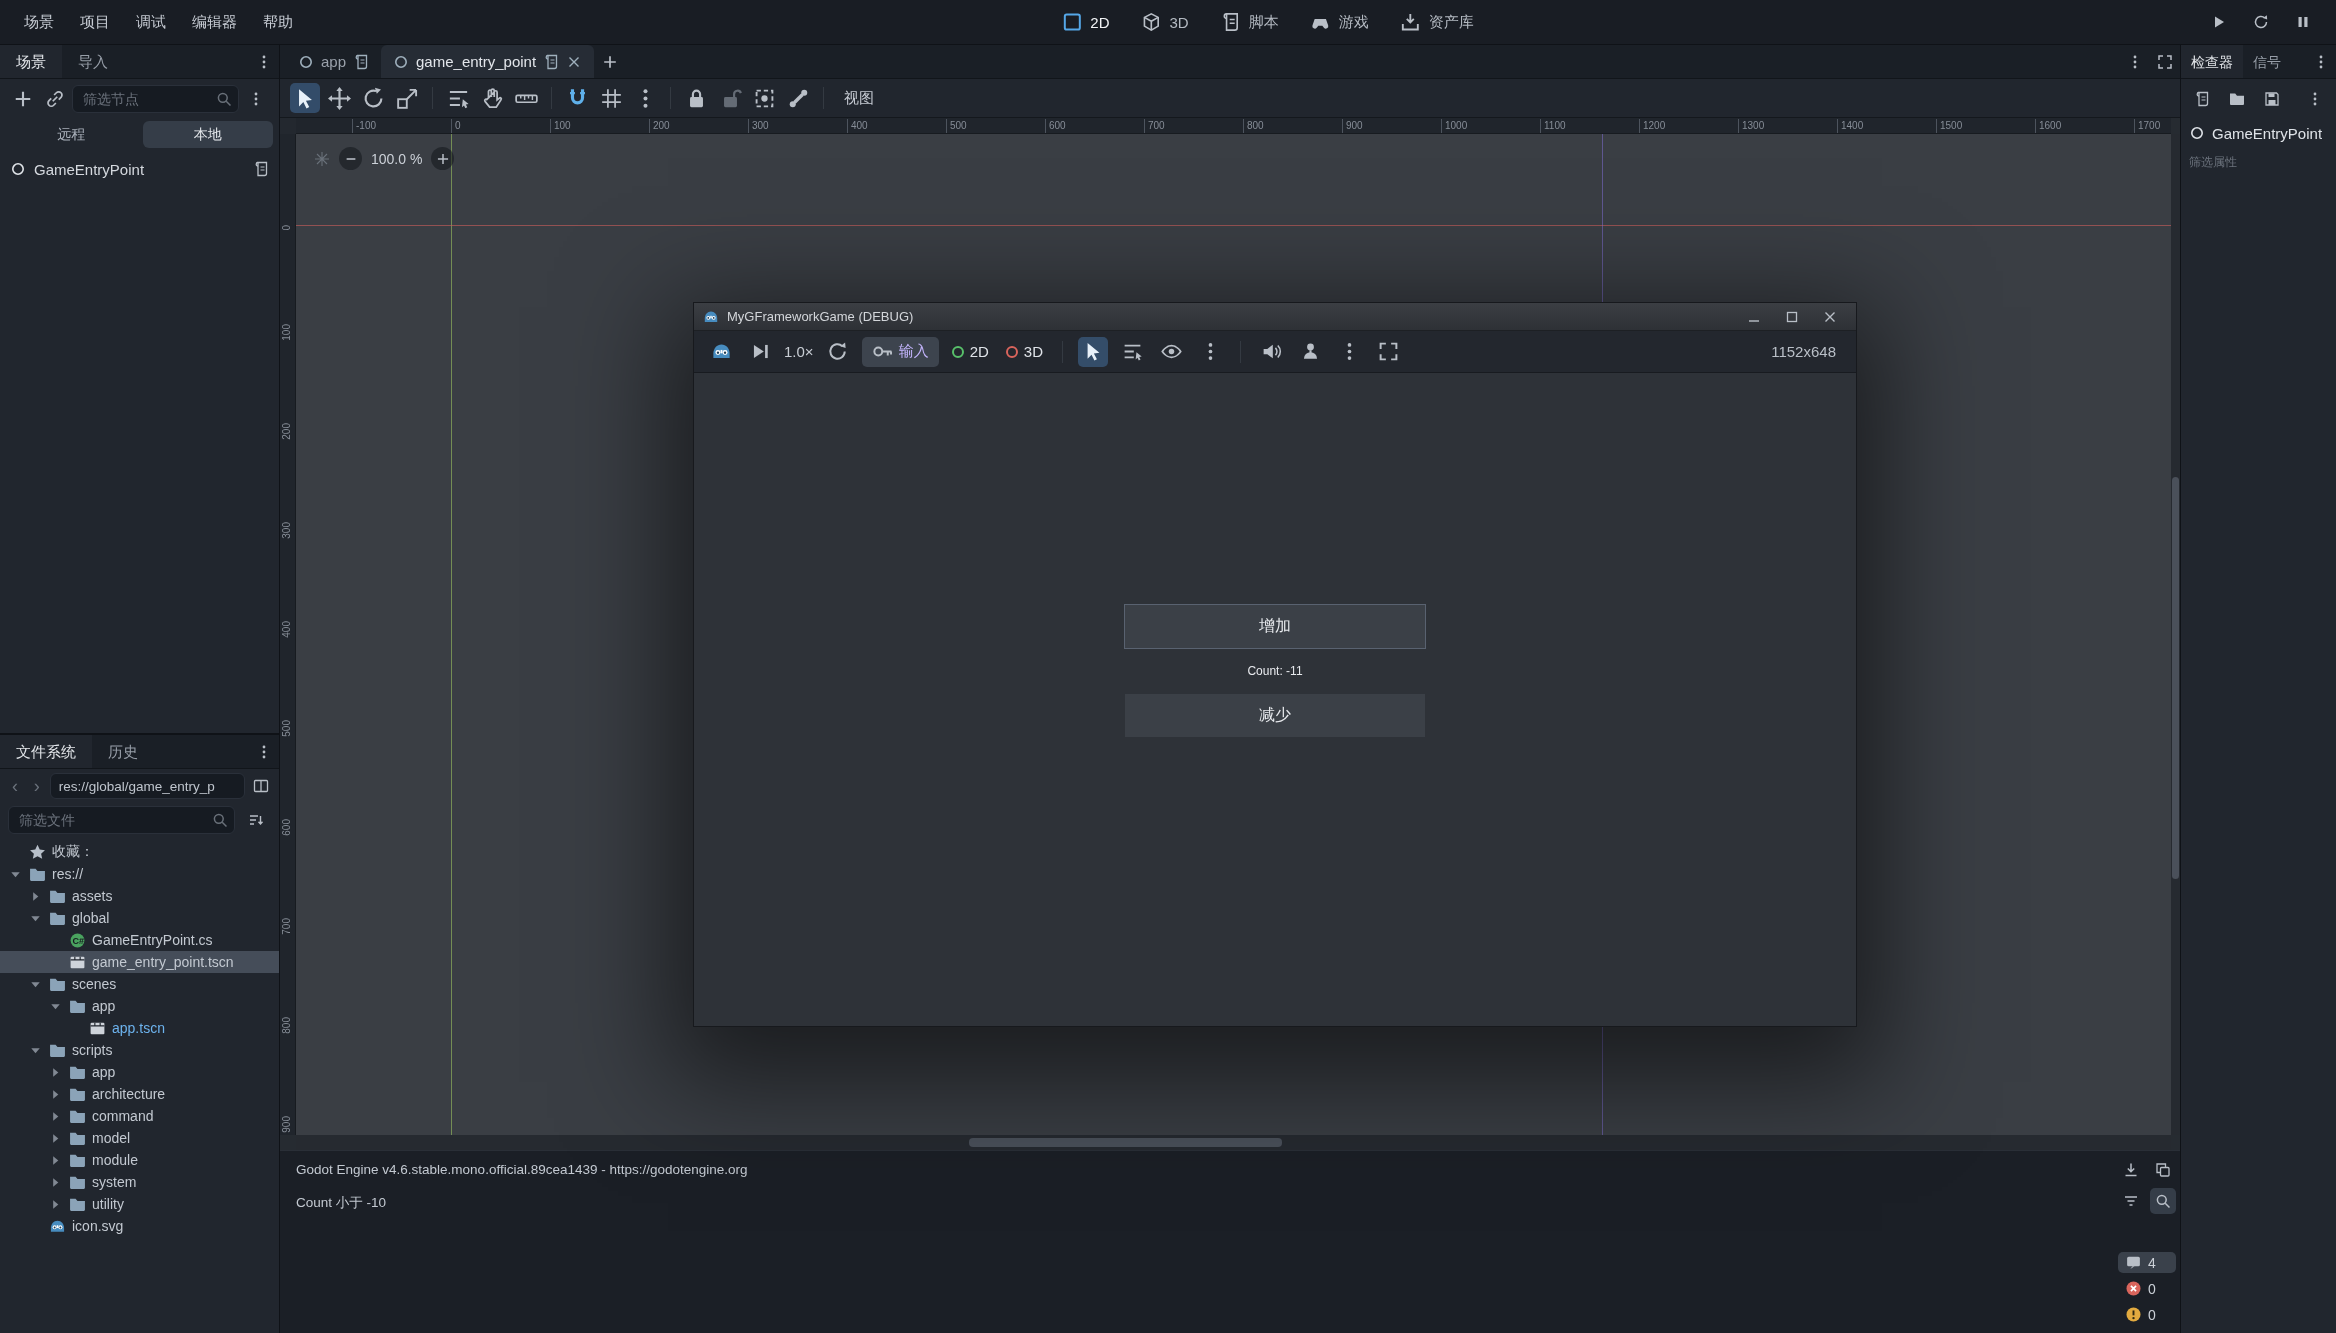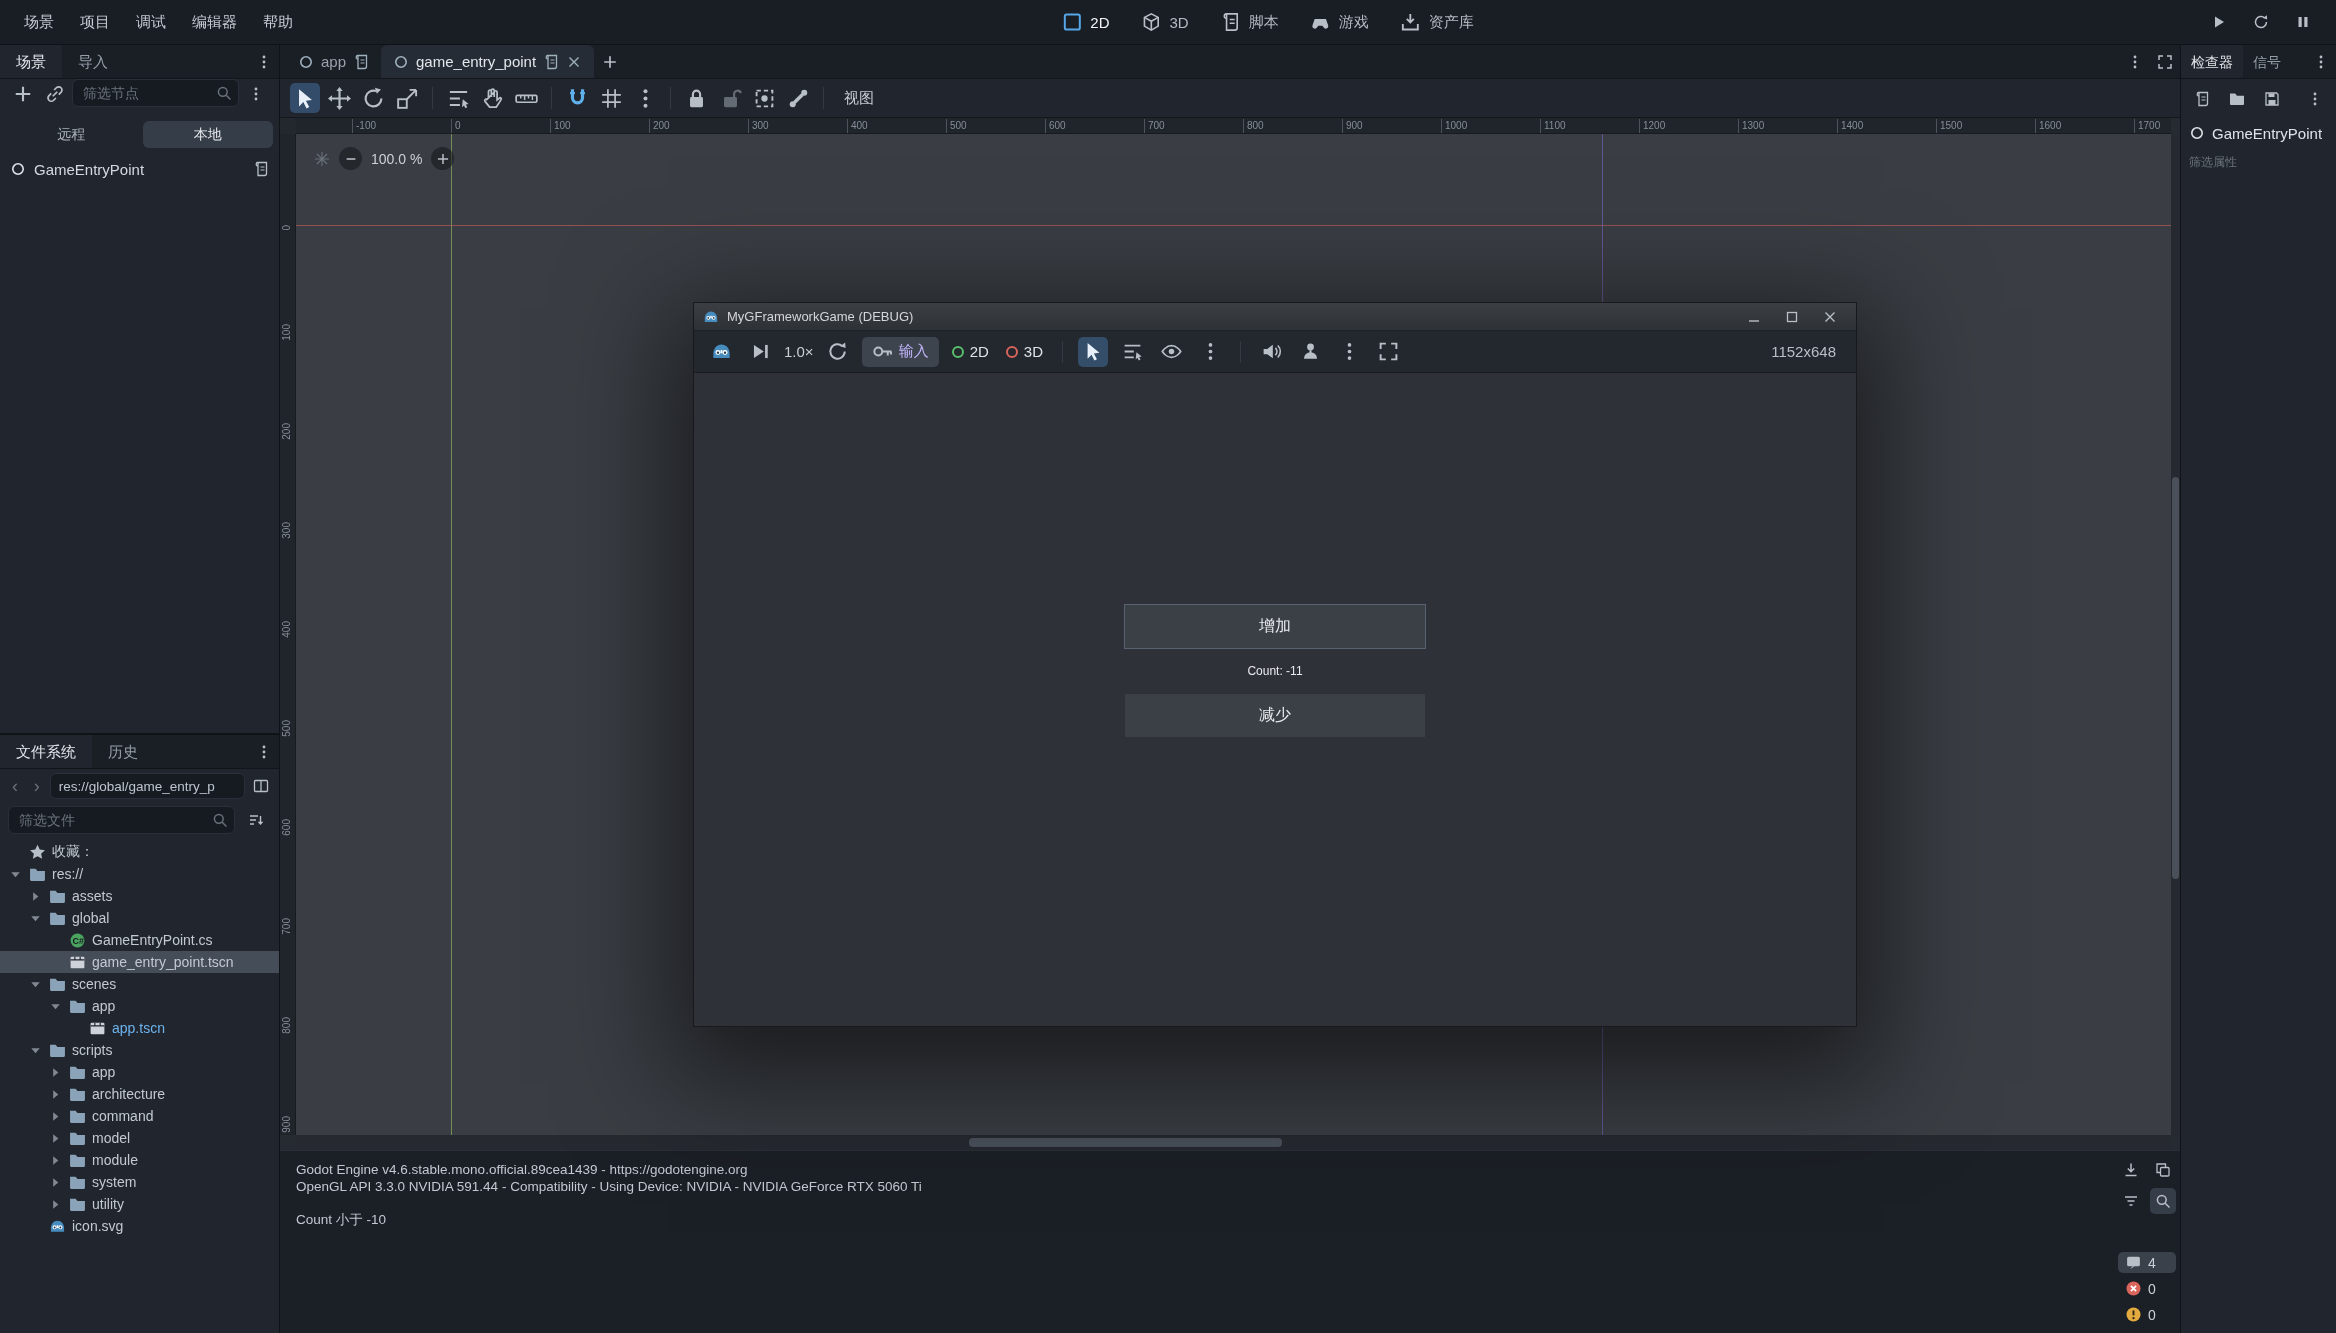--- a/index.html
+++ b/index.html
@@ -24,21 +24,21 @@
 
   
   .dock-tabstrip{height:34px;background:#1a1f26;display:flex;align-items:stretch;border-bottom:1px solid #11151a}
   .dtab{padding:0 16px;line-height:34px;font-size:15px;color:#979ea8}
   .dtab.active{background:#21262e;color:#e3e6ea}
   .strip-spacer{flex:1}
   .strip-dots{width:30px;display:flex;align-items:center;justify-content:center}
 
   #left-dock{position:absolute;left:0;top:45px;width:280px;height:1288px;background:#21262e;border-right:1px solid #0f1217}
   #scene-dock{position:absolute;left:0;top:0;width:100%;height:690px;border-bottom:2px solid #0f1217;display:flex;flex-direction:column}
-  .dock-toolbar{height:39px;display:flex;align-items:flex-start;gap:2px;padding:0 8px}
+  .dock-toolbar{height:39px;display:flex;align-items:center;gap:2px;padding:0 8px}
   .flt{position:relative;flex:1;display:flex;align-items:center}
   .flt input{width:100%;height:28px;background:#161b22;border:1px solid #2a303a;border-radius:6px;color:#c8cdd4;padding:0 30px 0 10px;font-size:14px;outline:none}
   .flt input::placeholder{color:#6c737d}
   .flt .ic{position:absolute;right:7px}
   #remote-local{height:33px;display:flex;align-items:center;padding:2px 6px;gap:6px}
   .rl-btn{flex:1;height:27px;display:flex;align-items:center;justify-content:center;font-size:14px;color:#a9b0ba;border-radius:6px}
   .rl-btn.active{background:#353d48;color:#e6e9ed}
   #scene-tree{flex:1;padding-top:4px}
   .scene-row{height:28px;display:flex;align-items:center;gap:8px;padding:0 10px;font-size:15px;color:#d4d8de}
 
@@ -828,21 +828,21 @@
       </div>
       <div id="vscroll">
           <div class="thumb"></div>
         </div>
       <div id="hscroll">
           <div class="thumb"></div>
         </div>
     </div>
 
     <div id="output">
-      <div id="output-lines"><div class="oline">Godot Engine v4.6.stable.mono.official.89cea1439 - https://godotengine.org</div><div class="oline">OpenGL API 3.3.0 NVIDIA 591.44 - Compatibility - Using Device: NVIDIA - NVIDIA GeForce RTX 5060 Ti</div><div class="oline"> </div><div class="oline">Count 小于 -10</div></div>
+      <div id="output-lines"><div class="oline">Godot Engine v4.6.stable.mono.official.89cea1439 - https://godotengine.org</div><div class="oline"> </div><div class="oline">Count 小于 -10</div></div>
       <div id="output-side">
         <div class="oside-row">
           <div class="icbtn">
               <span class="ic s16">
                 <svg viewBox="0 0 16 16">
                   <path d="M8 1.5v8M4.8 6.5L8 9.7l3.2-3.2" fill="none" stroke="currentColor" stroke-width="1.5"></path>
                   <path d="M2.5 13.5h11" stroke="currentColor" stroke-width="1.5"></path>
                 </svg>
               </span>
             </div>

